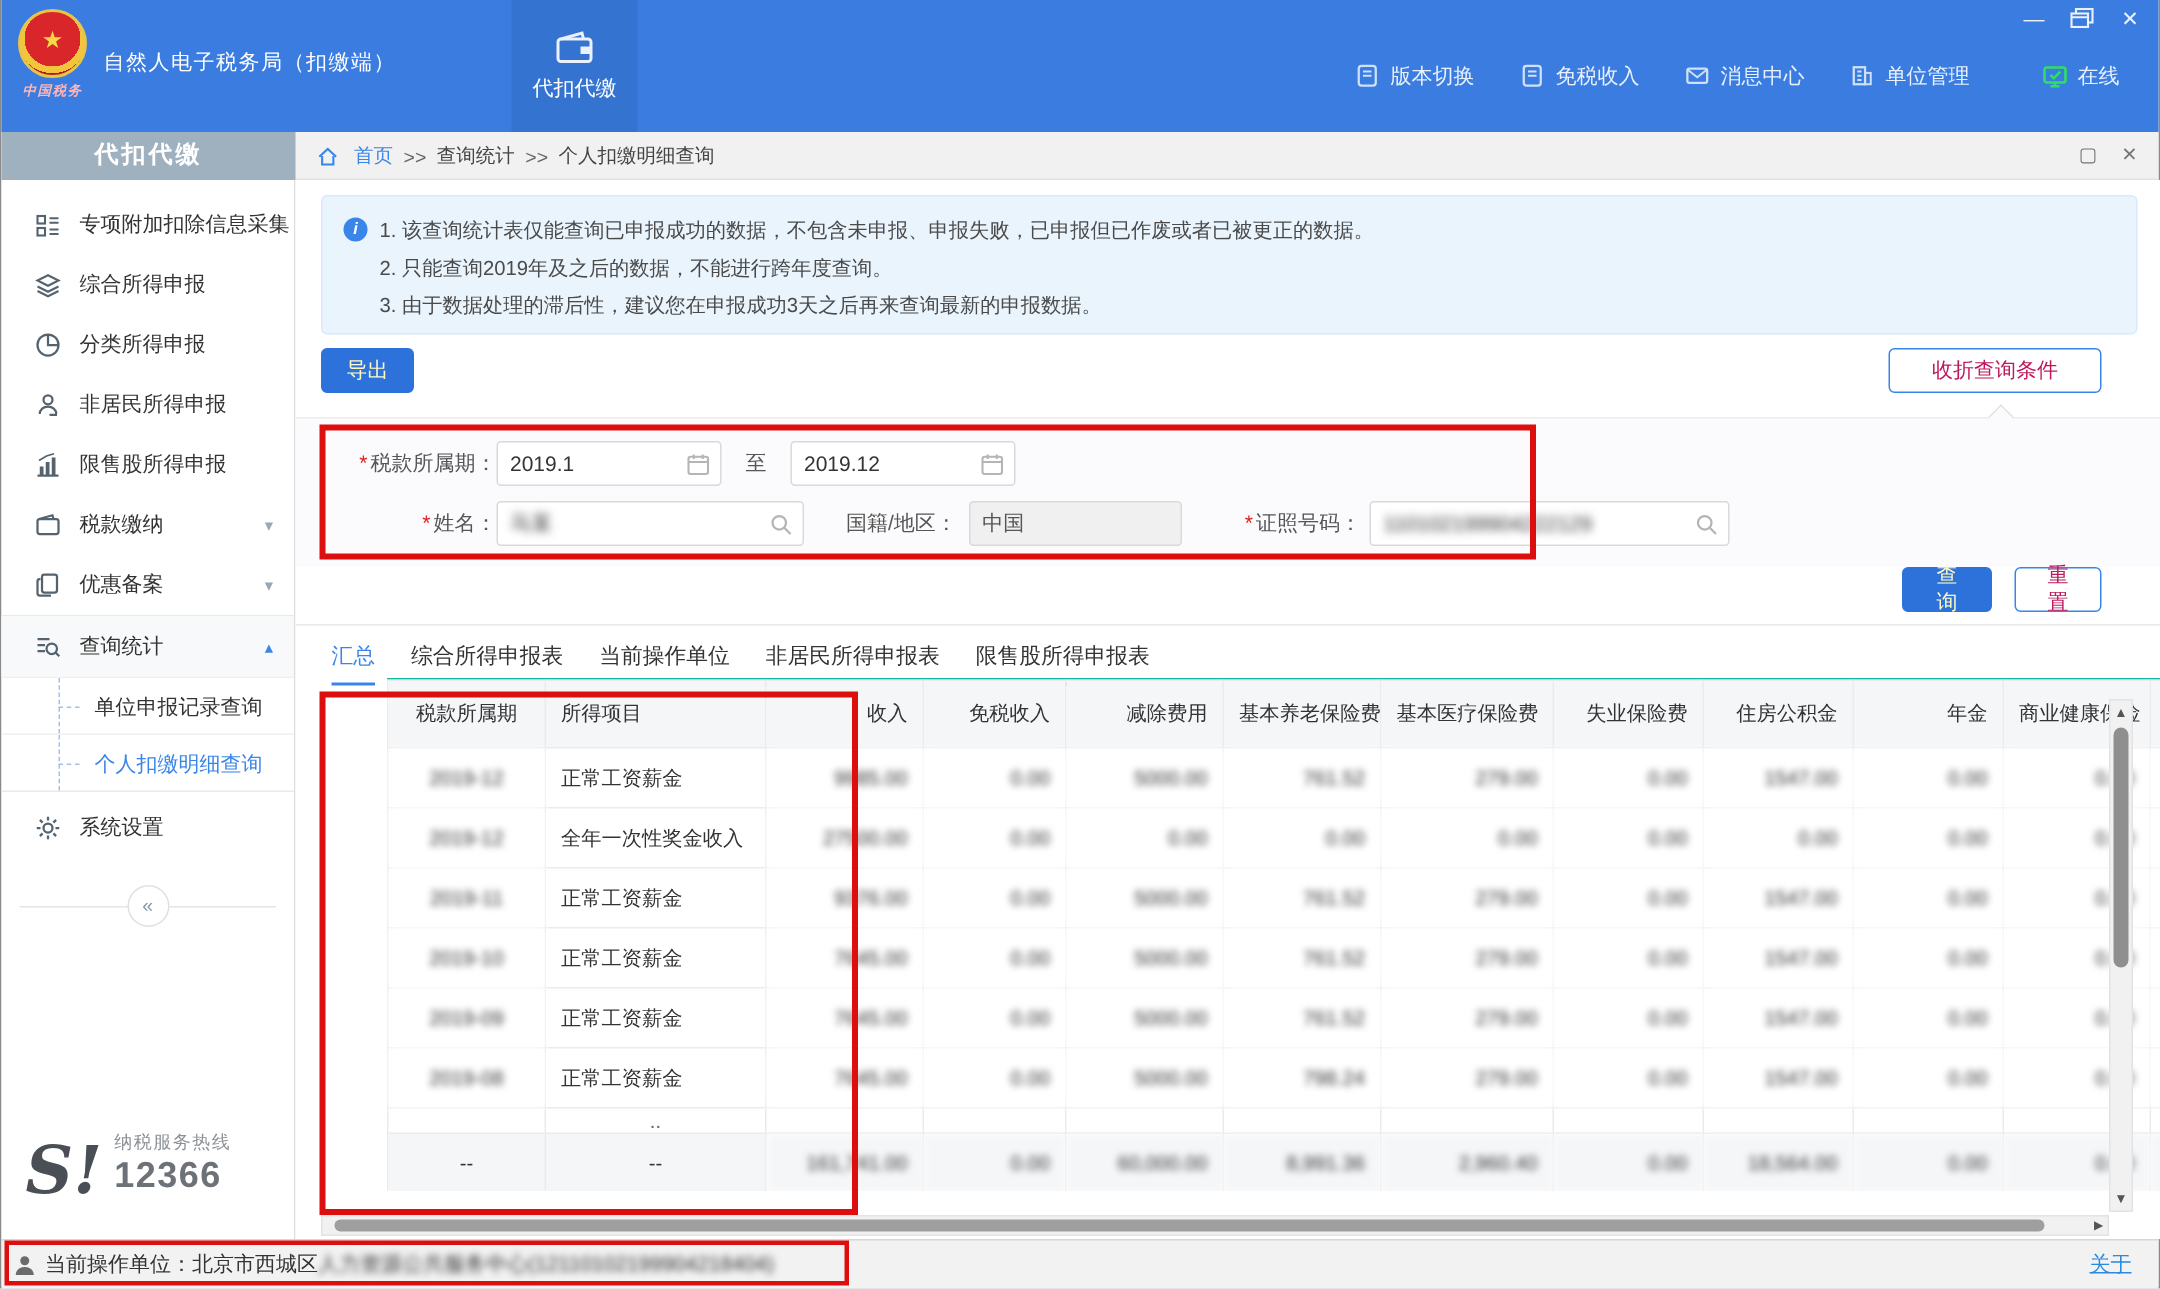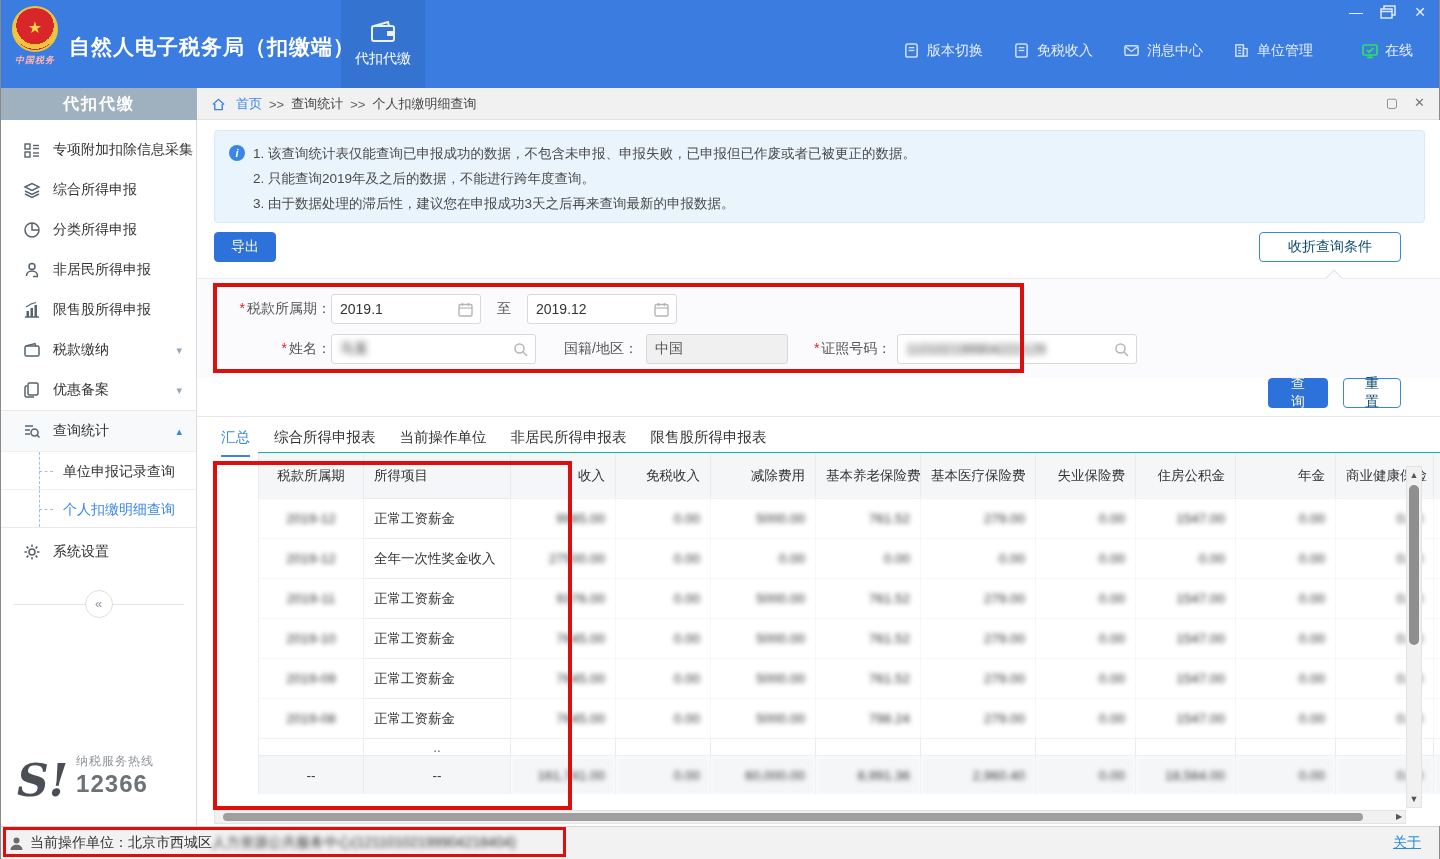--- a/index.html
+++ b/index.html
@@ -7,21 +7,21 @@
   .window { position:relative; width:1440px; height:859px; border:1px solid #8a8a8a; border-top:none; }
 
   
   .app-header { position:absolute; left:0; top:0; width:100%; height:88px; background:#3a7ce0; color:#fff; }
   .win-controls { position:absolute; right:10px; top:4px; display:flex; gap:14px; align-items:center; }
   .win-btn { width:18px; height:16px; display:flex; align-items:center; justify-content:center; color:#eaf1fc; font-size:14px; cursor:pointer; }
   .emblem { position:absolute; left:8px; top:6px; width:52px; height:70px; text-align:center; }
   .emblem .ring { width:46px; height:46px; margin:0 auto; border-radius:50%; background:radial-gradient(circle at 50% 42%, #d8262b 0 58%, #f3c53d 58% 72%, #b31d20 72%); border:2px solid #e9c545; position:relative; }
   .emblem .star { position:absolute; left:50%; top:45%; transform:translate(-50%,-50%); color:#f7d74a; font-size:16px; }
   .emblem .cn-tax { font-size:9px; color:#ffd9d9; font-weight:bold; letter-spacing:1px; margin-top:2px; font-style:italic; color:#ffb5b5; }
-  .app-title { position:absolute; left:68px; top:33px; font-size:21px; font-weight:bold; letter-spacing:1px; }
+  .app-title { position:absolute; left:68px; top:33px; font-size:14px; font-weight:normal; letter-spacing:1px; }
   .header-tab { position:absolute; left:340px; top:0; height:88px; width:84px; background:rgba(0,0,0,0.07); display:flex; flex-direction:column; align-items:center; justify-content:center; gap:6px; cursor:pointer; }
   .header-tab .lbl { font-size:14px; }
   .hmenu { position:absolute; right:26px; top:42px; display:flex; gap:30px; align-items:center; }
   .hmenu-item { display:flex; align-items:center; gap:6px; font-size:14px; color:#e8f0fd; cursor:pointer; }
 
   
   .crumb-bar { position:absolute; left:0; top:88px; width:100%; height:32px; background:#f1f1f1; border-bottom:1px solid #e2e2e2; }
   .side-head { position:absolute; left:0; top:0; width:196px; height:32px; background:#9fb0bf; color:#fff; font-size:16px; font-weight:bold; text-align:center; line-height:32px; letter-spacing:2px; }
   .side-head .tri { position:absolute; left:50%; bottom:-7px; transform:translateX(-50%); width:0; height:0; border-left:8px solid transparent; border-right:8px solid transparent; border-top:8px solid #9fb0bf; }
   .crumb { position:absolute; left:210px; top:0; height:32px; display:flex; align-items:center; gap:7px; font-size:13px; color:#444; }
@@ -52,21 +52,21 @@
   
   .content { position:absolute; left:196px; top:120px; width:1244px; height:706px; background:#fff; overflow:hidden; }
   .notice { position:absolute; left:17px; top:10px; width:1211px; height:93px; background:#e9f4fd; border:1px solid #d7eafc; border-radius:4px; padding:10px 14px; }
   .notice-row { display:flex; gap:8px; }
   .notice-i { width:16px; height:16px; flex:0 0 16px; border-radius:50%; background:#3a86e8; color:#fff; font-size:11px; font-weight:bold; text-align:center; line-height:16px; margin-top:4px; font-style:italic; }
   .notice-lines { font-size:13.5px; color:#4a4a4a; line-height:25px; }
 
   .toolbar { position:absolute; left:17px; top:112px; width:1211px; height:34px; }
   .btn { display:inline-flex; align-items:center; justify-content:center; height:30px; border-radius:4px; font-size:14px; cursor:pointer; padding:0 16px; }
   .btn-primary { background:#2d72db; color:#fef9c3; border:1px solid #2d72db; }
-  .btn-outline { background:#fff; color:#0c4a6e; border:1px solid #3a86e8; }
+  .btn-outline { background:#fff; color:#be185d; border:1px solid #3a86e8; }
   .collapse-query { position:absolute; right:24px; top:0; width:142px; }
   .caret-up { position:absolute; right:85px; top:40px; width:12px; height:12px; background:#fbfbfd; border-left:1px solid #e3e3e3; border-top:1px solid #e3e3e3; transform:rotate(45deg); z-index:3; }
 
   .query-panel { position:absolute; left:0; top:158px; width:1244px; height:100px; background:#fbfbfd; border-top:1px solid #ececec; padding:14px 0 0 28px; }
   .form-row { display:flex; align-items:center; height:32px; margin-bottom:8px; font-size:14px; color:#555; }
   .req { color:#e02020; margin-right:2px; }
   .inp { position:relative; display:inline-flex; align-items:center; height:30px; border:1px solid #d9d9d9; border-radius:3px; background:#fff; padding:0 26px 0 8px; font-size:14px; color:#333; }
   .inp .icon-right { position:absolute; right:6px; top:6px; width:17px; height:17px; color:#b5b5b5; }
   .inp.disabled { background:#f0f0f0; color:#555; padding-right:8px; }
   .blur { filter:blur(3px); }
@@ -413,21 +413,21 @@
               <svg viewBox="0 0 17 17" width="17" height="17">
                 <circle cx="7.5" cy="7.5" r="4.5" fill="none" stroke="currentColor" stroke-width="1.5"></circle>
                 <line x1="11" y1="11" x2="15" y2="15" stroke="currentColor" stroke-width="1.5"></line>
               </svg>
             </span>
         </span>
         <span style="margin-left:28px;margin-right:8px">国籍/地区：</span>
         <span class="inp disabled" style="width:142px">
           <span>中国</span>
         </span>
-        <span style="margin-left:26px;margin-right:6px"><span class="req">*</span><span>证照号码：</span></span>
+        <span style="margin-left:42px;margin-right:6px"><span class="req">*</span><span>证照号码：</span></span>
         <span class="inp" style="width:240px">
           <span class="blur">110102199904222129</span>
           <span class="icon-right">
               <svg viewBox="0 0 17 17" width="17" height="17">
                 <circle cx="7.5" cy="7.5" r="4.5" fill="none" stroke="currentColor" stroke-width="1.5"></circle>
                 <line x1="11" y1="11" x2="15" y2="15" stroke="currentColor" stroke-width="1.5"></line>
               </svg>
             </span>
         </span>
       </div>

